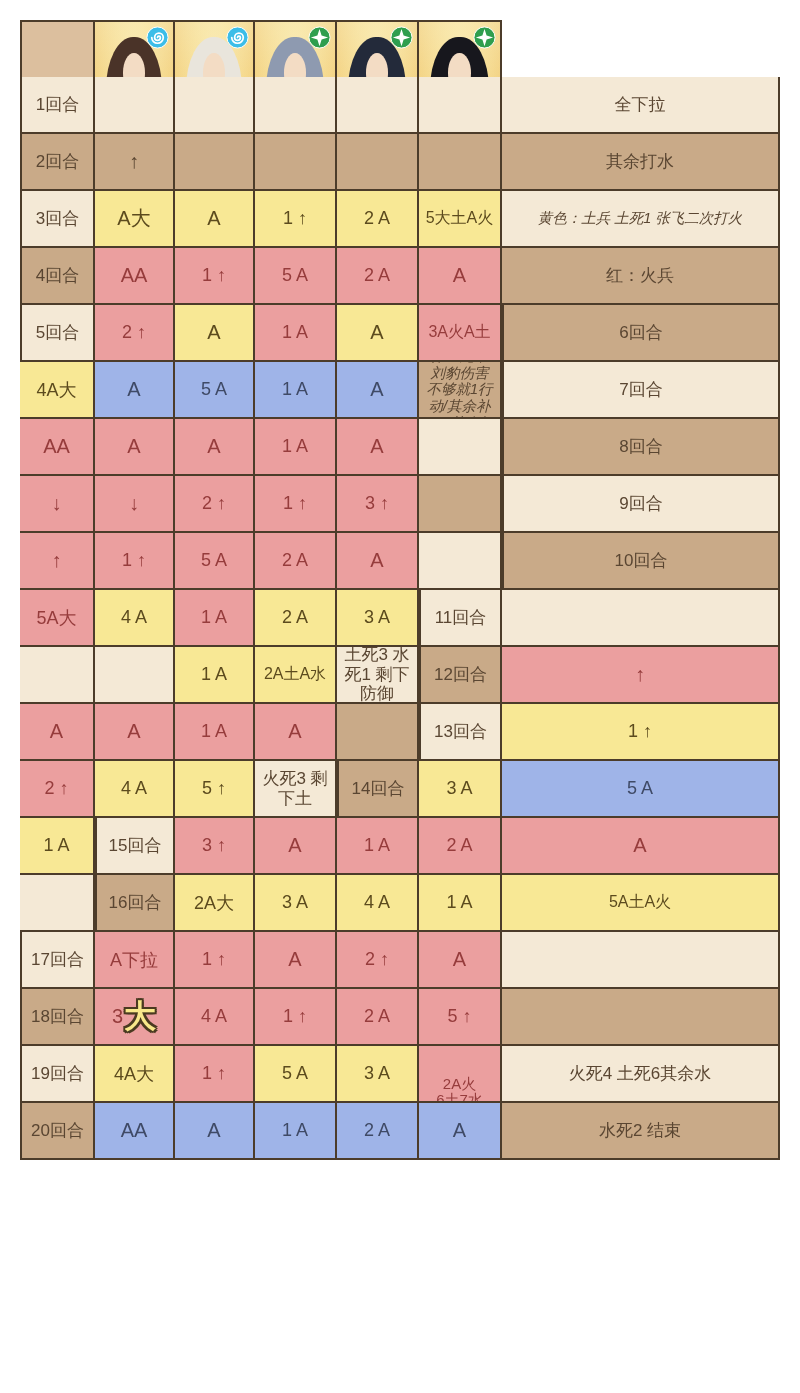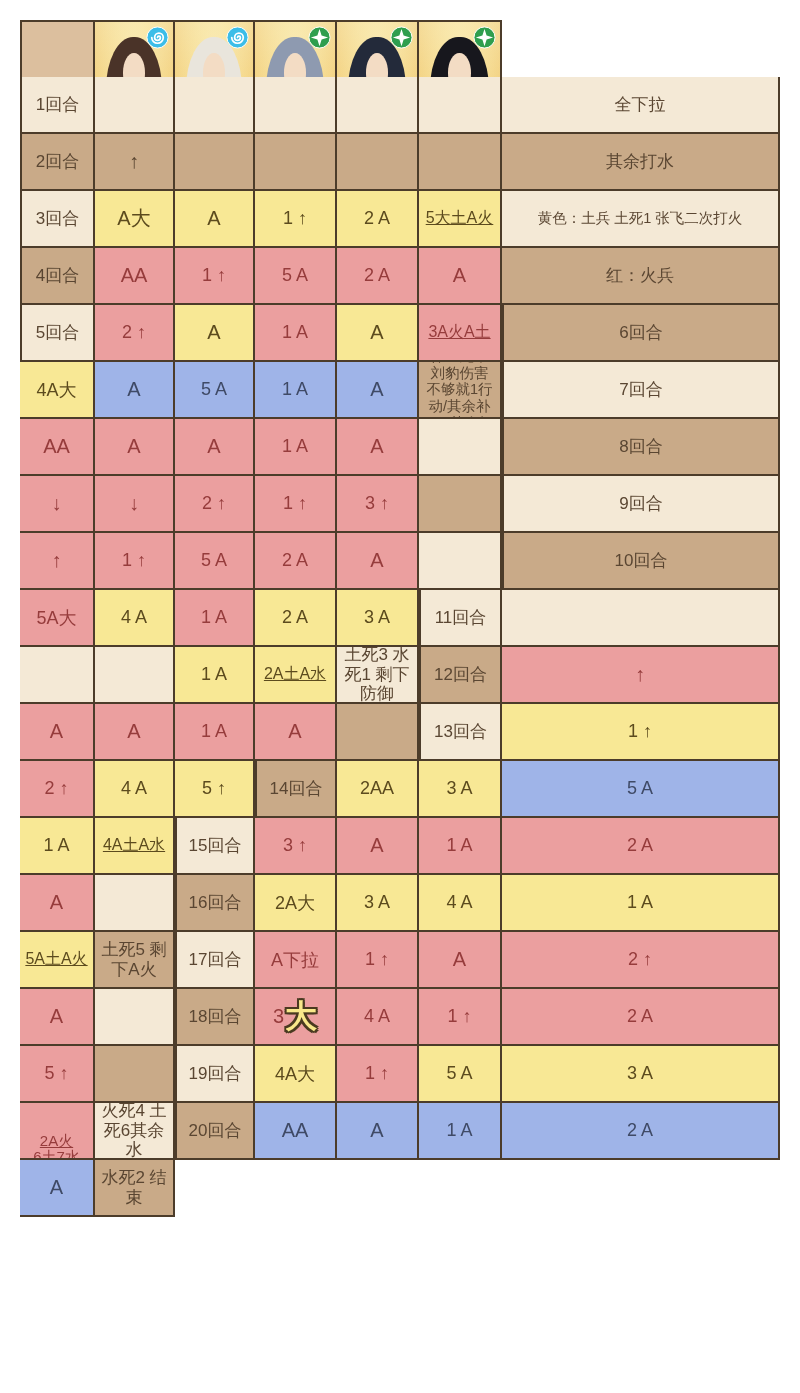--- a/index.html
+++ b/index.html
@@ -31,23 +31,23 @@
   .light{background:var(--row-light);}
   .dark{background:var(--row-dark);}
   .h-round{background:var(--header-cell);font-size:19px;letter-spacing:1px;}
   .h-title{border:none;border-bottom:2px solid var(--line);background:#fff;}
   .yellow{background:var(--yellow);color:var(--ink-yellow);text-align:center;}
   .pink{background:var(--pink);color:var(--ink-pink);}
   .blue{background:var(--blue);color:var(--ink-blue);}
   .round{font-size:17px;color:var(--ink);}
   .act{font-size:20px;}
   .act.len3{font-size:18px;}
-  .act.len4{font-size:16px;text-decoration:underline;}
+  .act.len4{font-size:16px;}
   .note{font-size:17px;color:var(--ink);line-height:1.15;padding:2px 6px;}
-  .note.long{font-size:14.5px;}
+  .note.long{font-size:14.5px;font-style:italic;}
   .title{
     font-size:42px;font-weight:bold;color:var(--title-fill);
     transform:skewX(-8deg) rotate(-1deg);
     letter-spacing:2px;white-space:nowrap;
     text-shadow:-3px -2px 0 var(--title-edge),3px -2px 0 var(--title-edge),
       -3px 2px 0 var(--title-edge),3px 2px 0 var(--title-edge),
       0 -3px 0 var(--title-edge),0 3px 0 var(--title-edge),
       -3px 0 0 var(--title-edge),3px 0 0 var(--title-edge);
   }
   .bigchar{
@@ -228,40 +228,38 @@
       <div class="cell act pink">A</div>
       <div class="cell act pink">A</div>
       <div class="cell act pink len3">1 A</div>
       <div class="cell act pink">A</div>
       <div class="cell note dark"></div>
       <div class="cell col0 round light">13回合</div>
       <div class="cell act yellow len3">1 ↑</div>
       <div class="cell act pink len3">2 ↑</div>
       <div class="cell act yellow len3">4 A</div>
       <div class="cell act yellow len3">5 ↑</div>
+      <div class="cell note light">火死3 剩下土</div>
       <div class="cell col0 round dark">14回合</div>
-      <div class="cell act yellow len3">2AA</div>
       <div class="cell act yellow len3">3 A</div>
       <div class="cell act blue len3">5 A</div>
       <div class="cell act yellow len3">1 A</div>
-      <div class="cell act yellow len4">4A土A水</div>
       <div class="cell col0 round light">15回合</div>
       <div class="cell act pink len3">3 ↑</div>
       <div class="cell act pink">A</div>
       <div class="cell act pink len3">1 A</div>
       <div class="cell act pink len3">2 A</div>
       <div class="cell act pink">A</div>
       <div class="cell note light"></div>
       <div class="cell col0 round dark">16回合</div>
       <div class="cell act yellow len3">2A大</div>
       <div class="cell act yellow len3">3 A</div>
       <div class="cell act yellow len3">4 A</div>
       <div class="cell act yellow len3">1 A</div>
       <div class="cell act yellow len4">5A土A火</div>
-      <div class="cell note dark">土死5 剩下A火</div>
       <div class="cell col0 round light">17回合</div>
       <div class="cell act pink len3">A下拉</div>
       <div class="cell act pink len3">1 ↑</div>
       <div class="cell act pink">A</div>
       <div class="cell act pink len3">2 ↑</div>
       <div class="cell act pink">A</div>
       <div class="cell note light"></div>
       <div class="cell col0 round dark">18回合</div>
       <div class="cell act pink">
         <span>3</span>

